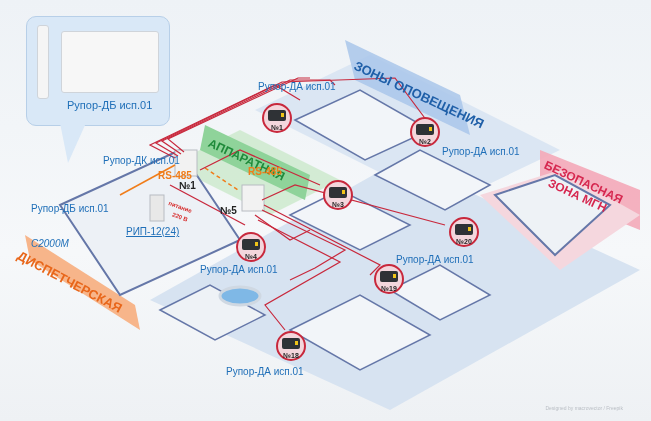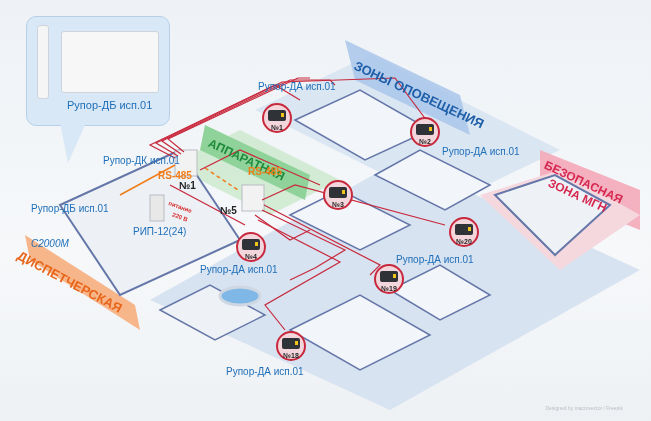--- a/index.html
+++ b/index.html
@@ -81,21 +81,21 @@
   <div class="zone" style="left:212px;top:136px;color:#1f8a3a;font-size:12px;transform:rotate(25deg);transform-origin:left top;">АППАРАТНАЯ</div>
   <div class="zone" style="left:22px;top:248px;color:#e8661a;font-size:13px;transform:rotate(28deg);transform-origin:left top;">ДИСПЕТЧЕРСКАЯ</div>
   <div class="zone" style="left:548px;top:158px;color:#d62850;font-size:12px;transform:rotate(25deg);transform-origin:left top;">БЕЗОПАСНАЯ</div>
   <div class="zone" style="left:552px;top:176px;color:#d62850;font-size:12px;transform:rotate(25deg);transform-origin:left top;">ЗОНА МГН</div>
 
   <div class="lbl blue" style="left:103px;top:155px;text-align:right;">Рупор-ДК исп.01</div>
   <div class="lbl orange" style="left:122px;top:170px;">RS-485</div>
   <div class="lbl orange" style="left:212px;top:166px;">RS-485</div>
   <div class="lbl dark" style="left:179px;top:180px;">№1</div>
   <div class="lbl dark" style="left:220px;top:205px;">№5</div>
-  <div class="lbl blue" style="left:133px;top:226px;">РИП-12(24)</div>
+  <div class="lbl blue" style="left:126px;top:226px;text-decoration:underline;">РИП-12(24)</div>
   <div class="lbl" style="left:168px;top:204px;color:#d62828;font-size:6px;font-weight:bold;transform:rotate(20deg);">питание</div>
   <div class="lbl" style="left:172px;top:214px;color:#d62828;font-size:6px;font-weight:bold;transform:rotate(20deg);">220 В</div>
   <div class="lbl blue" style="left:31px;top:203px;">Рупор-ДБ исп.01</div>
   <div class="lbl blue" style="left:31px;top:238px;font-style:italic;">С2000М</div>
 
   <div class="speaker-badge" style="left:262px;top:103px;">
     <div class="box"></div>
     <div class="num">№1</div>
   </div>
   <div class="lbl blue" style="left:258px;top:81px;">Рупор-ДА исп.01</div>

